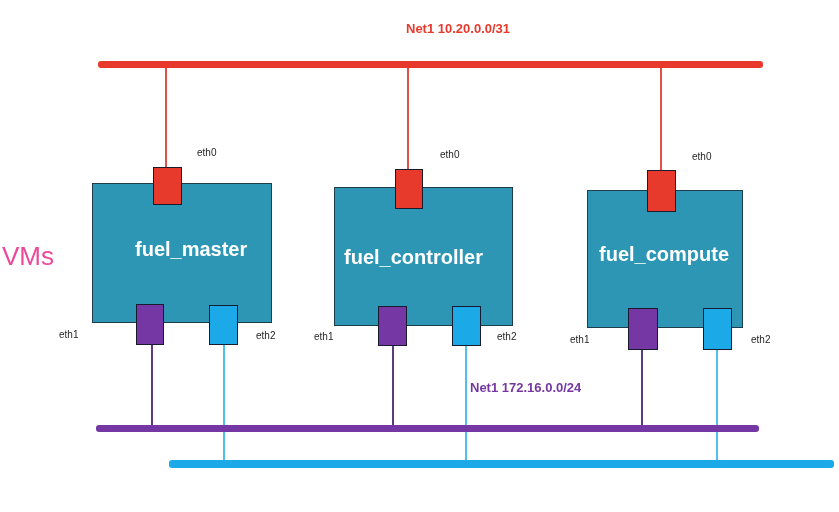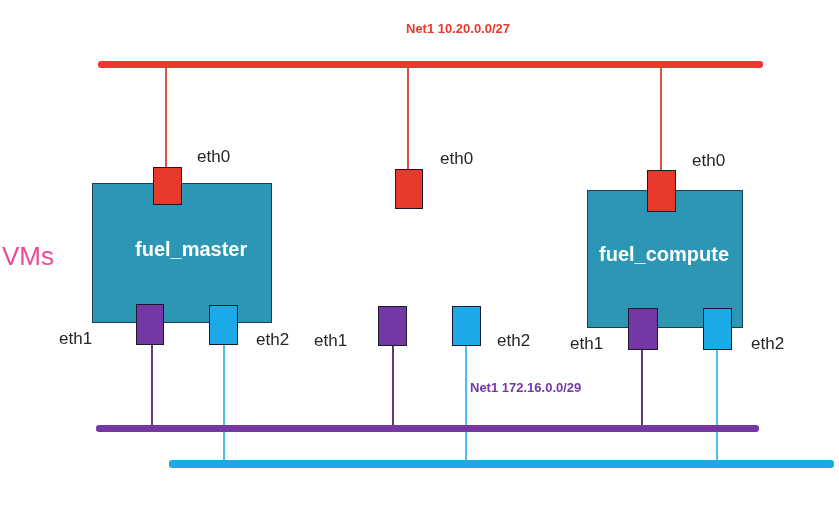--- a/index.html
+++ b/index.html
@@ -59,40 +59,43 @@
   .p-e0-2{left:395px;top:169px;width:28px;height:40px;}
   .p-e0-3{left:647px;top:170px;width:29px;height:42px;}
   .p-e1-1{left:136px;top:304px;width:28px;height:41px;}
   .p-e2-1{left:209px;top:305px;width:29px;height:40px;}
   .p-e1-2{left:378px;top:306px;width:29px;height:40px;}
   .p-e2-2{left:452px;top:306px;width:29px;height:40px;}
   .p-e1-3{left:628px;top:308px;width:30px;height:42px;}
   .p-e2-3{left:703px;top:308px;width:29px;height:42px;}
 
   
-  .port-label{position:absolute;font-size:17px;color:#262626;white-space:nowrap;}
+  .port-label{position:absolute;font-size:10px;color:#262626;white-space:nowrap;}
   .pl-e0-1{left:197px;top:147px;}
   .pl-e1-1{left:59px;top:329px;}
   .pl-e2-1{left:256px;top:330px;}
   .pl-e0-2{left:440px;top:149px;}
   .pl-e1-2{left:314px;top:331px;}
   .pl-e2-2{left:497px;top:331px;}
   .pl-e0-3{left:692px;top:151px;}
   .pl-e1-3{left:570px;top:334px;}
   .pl-e2-3{left:751px;top:334px;}
 </style>
 </head>
 <body>
 
 <div class="canvas">
 
   <div class="vms-label">VMs</div>
 
   <div class="vm vm1">
     <span class="vm-name">fuel_master</span>
+  </div>
+  <div class="vm vm2">
+    <span class="vm-name">fuel_controller</span>
   </div>
   <div class="vm vm3">
     <span class="vm-name">fuel_compute</span>
   </div>
 
   <div class="vline red l-r1"></div>
   <div class="vline red l-r2"></div>
   <div class="vline red l-r3"></div>
 
   <div class="vline purple l-p1"></div>
@@ -100,22 +103,22 @@
   <div class="vline purple l-p3"></div>
 
   <div class="vline blue l-b1"></div>
   <div class="vline blue l-b2"></div>
   <div class="vline blue l-b3"></div>
 
   <div class="bus red"></div>
   <div class="bus purple"></div>
   <div class="bus blue"></div>
 
-  <div class="net-label red">Net1 10.20.0.0/27</div>
-  <div class="net-label purple">Net1 172.16.0.0/29</div>
+  <div class="net-label red">Net1 10.20.0.0/31</div>
+  <div class="net-label purple">Net1 172.16.0.0/24</div>
 
   <div class="port red p-e0-1"></div>
   <div class="port purple p-e1-1"></div>
   <div class="port blue p-e2-1"></div>
   <div class="port red p-e0-2"></div>
   <div class="port purple p-e1-2"></div>
   <div class="port blue p-e2-2"></div>
   <div class="port red p-e0-3"></div>
   <div class="port purple p-e1-3"></div>
   <div class="port blue p-e2-3"></div>

